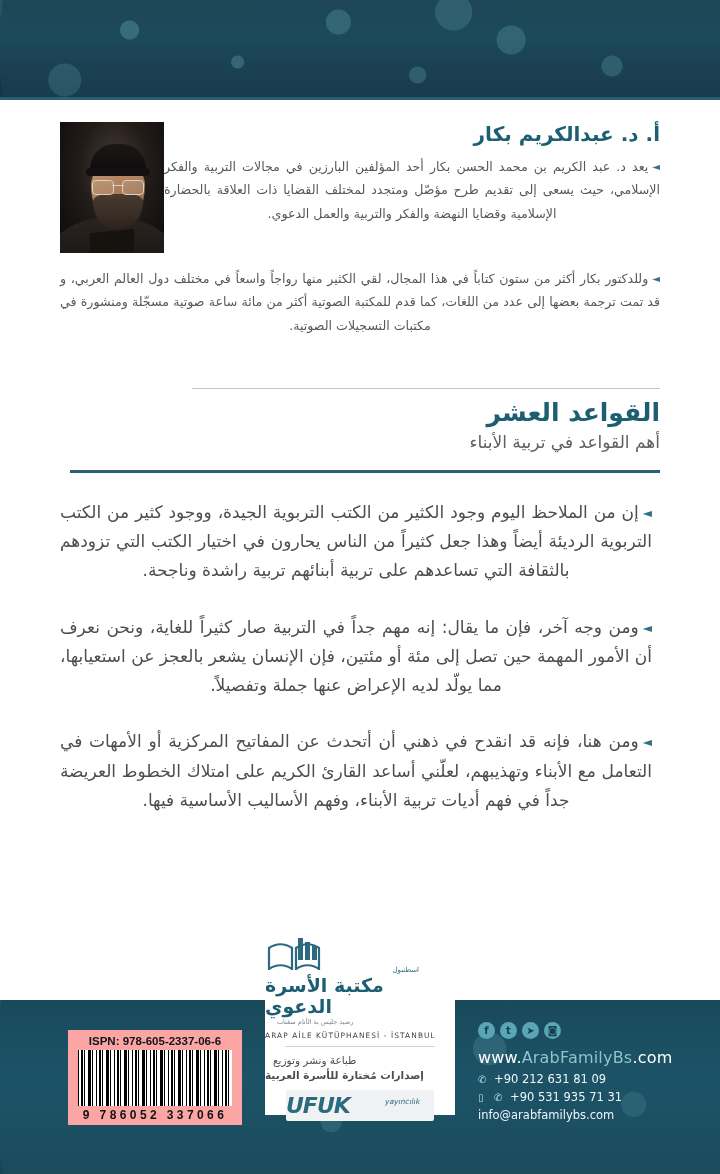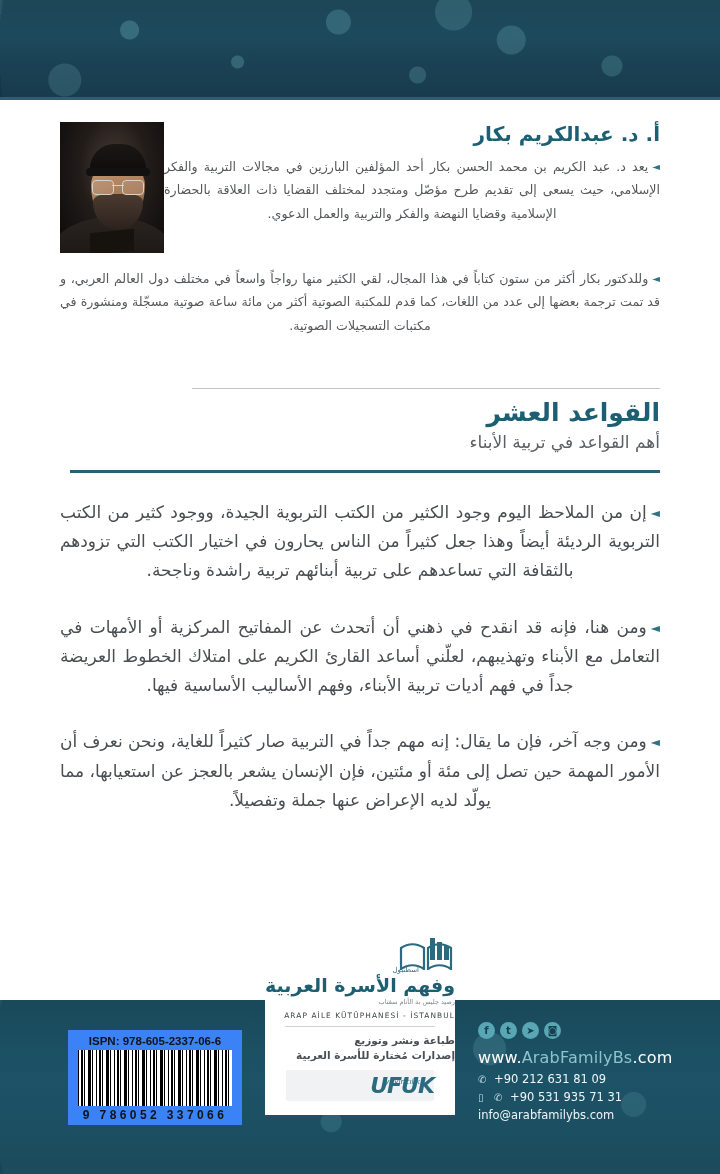--- a/index.html
+++ b/index.html
@@ -216,21 +216,21 @@
     top: 498px;
     width: 600px;
     direction: rtl;
   }
   .body-para {
     color: #4a4e52;
     font-size: 17px;
     line-height: 1.72;
     text-align: justify;
     text-align-last: center;
-    margin: 0 0 27px 0;
+    margin: 0 8px 27px 0;
   }
   .body-para .bullet {
     font-size: 12px;
     color: #2f7186;
   }
 
   
   .badge {
     position: absolute;
     left: 76px;
@@ -285,21 +285,21 @@
 
   
   .pub-card {
     position: absolute;
     left: 265px;
     top: 930px;
     width: 190px;
     height: 185px;
     background: #ffffff;
     z-index: 4;
-    text-align: right;
+    text-align: left;
   }
   .pub-logo-mark {
     position: relative;
     width: 58px;
     height: 34px;
     margin: 6px auto 1px auto;
   }
   .pub-ar {
     color: #1d5f72;
     font-size: 19px;
@@ -324,23 +324,23 @@
   .pub-sep {
     width: 150px;
     height: 1px;
     background: #cfd3d5;
     margin: 6px auto 7px auto;
   }
   .pub-line1 {
     color: #4a4f53;
     font-size: 10.5px;
     letter-spacing: 2.2px;
-    margin: 0 0 3px 17px;
+    margin: 0 0 3px 8px;
     direction: rtl;
-    font-weight: bold;
+    font-weight: normal;
   }
   .pub-line2 {
     color: #4a4f53;
     font-size: 10.5px;
     letter-spacing: 1.2px;
     margin: 0 0 9px 0;
     direction: rtl;
     font-weight: bold;
   }
   .ufuk {
@@ -389,21 +389,21 @@
       linear-gradient(102deg, rgba(255,255,255,0.045) 0 2px, transparent 2px 28px),
       linear-gradient(78deg, rgba(0,0,0,0.09) 0 3px, transparent 3px 36px);
   }
 
   
   .barcode-card {
     position: absolute;
     left: 68px;
     top: 1030px;
     width: 174px;
-    background: #3b82f6;
+    background: #fca5a5;
     padding: 4px 0 3px 0;
     text-align: center;
     z-index: 4;
   }
   .ispn {
     color: #111315;
     font-size: 11.5px;
     font-weight: bold;
     direction: ltr;
     margin: 1px 0 3px 0;
@@ -524,41 +524,41 @@
 
   <div class="title-block">
     <div class="book-title">القواعد العشر</div>
     <div class="book-subtitle">أهم القواعد في تربية الأبناء</div>
   </div>
 
   <div class="rule-thick" style="left:70px; top:470px; width:590px;"></div>
 
   <div class="body-block">
     <p class="body-para"><span class="bullet">◄</span><span>إن من الملاحظ اليوم وجود الكثير من الكتب التربوية الجيدة، ووجود كثير من الكتب التربوية الرديئة أيضاً وهذا جعل كثيراً من الناس يحارون في اختيار الكتب التي تزودهم بالثقافة التي تساعدهم على تربية أبنائهم تربية راشدة وناجحة.</span></p>
+    <p class="body-para"><span class="bullet">◄</span><span>ومن وجه آخر، فإن ما يقال: إنه مهم جداً في التربية صار كثيراً للغاية، ونحن نعرف أن الأمور المهمة حين تصل إلى مئة أو مئتين، فإن الإنسان يشعر بالعجز عن استعيابها، مما يولّد لديه الإعراض عنها جملة وتفصيلاً.</span></p>
     <p class="body-para"><span class="bullet">◄</span><span>ومن هنا، فإنه قد انقدح في ذهني أن أتحدث عن المفاتيح المركزية أو الأمهات في التعامل مع الأبناء وتهذيبهم، لعلّني أساعد القارئ الكريم على امتلاك الخطوط العريضة جداً في فهم أديات تربية الأبناء، وفهم الأساليب الأساسية فيها.</span></p>
-    <p class="body-para"><span class="bullet">◄</span><span>ومن وجه آخر، فإن ما يقال: إنه مهم جداً في التربية صار كثيراً للغاية، ونحن نعرف أن الأمور المهمة حين تصل إلى مئة أو مئتين، فإن الإنسان يشعر بالعجز عن استعيابها، مما يولّد لديه الإعراض عنها جملة وتفصيلاً.</span></p>
   </div>
 
 
   <div class="bottom-band">
     <div class="streaks"></div>
   </div>
 
   <div class="pub-card">
     <svg class="pub-logo-mark" viewBox="0 0 58 34">
       <path d="M4 33 L4 12 C11 7, 20 7, 27 12 L27 33 C20 28, 11 28, 4 33 Z" fill="none" stroke="#2c6a80" stroke-width="2.2"></path>
       <path d="M54 33 L54 12 C47 7, 38 7, 31 12 L31 33 C38 28, 47 28, 54 33 Z" fill="none" stroke="#2c6a80" stroke-width="2.2"></path>
       <rect x="33" y="2" width="5" height="22" fill="#2c6a80"></rect>
       <rect x="40" y="6" width="5" height="18" fill="#2c6a80"></rect>
       <rect x="47" y="10" width="5" height="14" fill="#2c6a80"></rect>
     </svg>
     <div style="position:relative;">
       <span style="position:absolute; right:36px; top:-9px; color:#2c6a80; font-size:7px;">اسطنبول</span>
     </div>
-    <div class="pub-ar">وفهم الأسرة العربية</div>
+    <div class="pub-ar">مكتبة الأسرة الدعوي</div>
     <div class="pub-ar-sub">رصيد جليس بة الأنام سقتاب</div>
     <div class="pub-tr">ARAP AİLE KÜTÜPHANESİ - İSTANBUL</div>
     <div class="pub-sep"></div>
     <div class="pub-line1">طباعة ونشر وتوزيع</div>
     <div class="pub-line2">إصدارات مُختارة للأسرة العربية</div>
     <div class="ufuk">
       <span class="ufuk-word">UFUK</span>
       <span class="ufuk-sub">yayıncılık</span>
     </div>
   </div>

